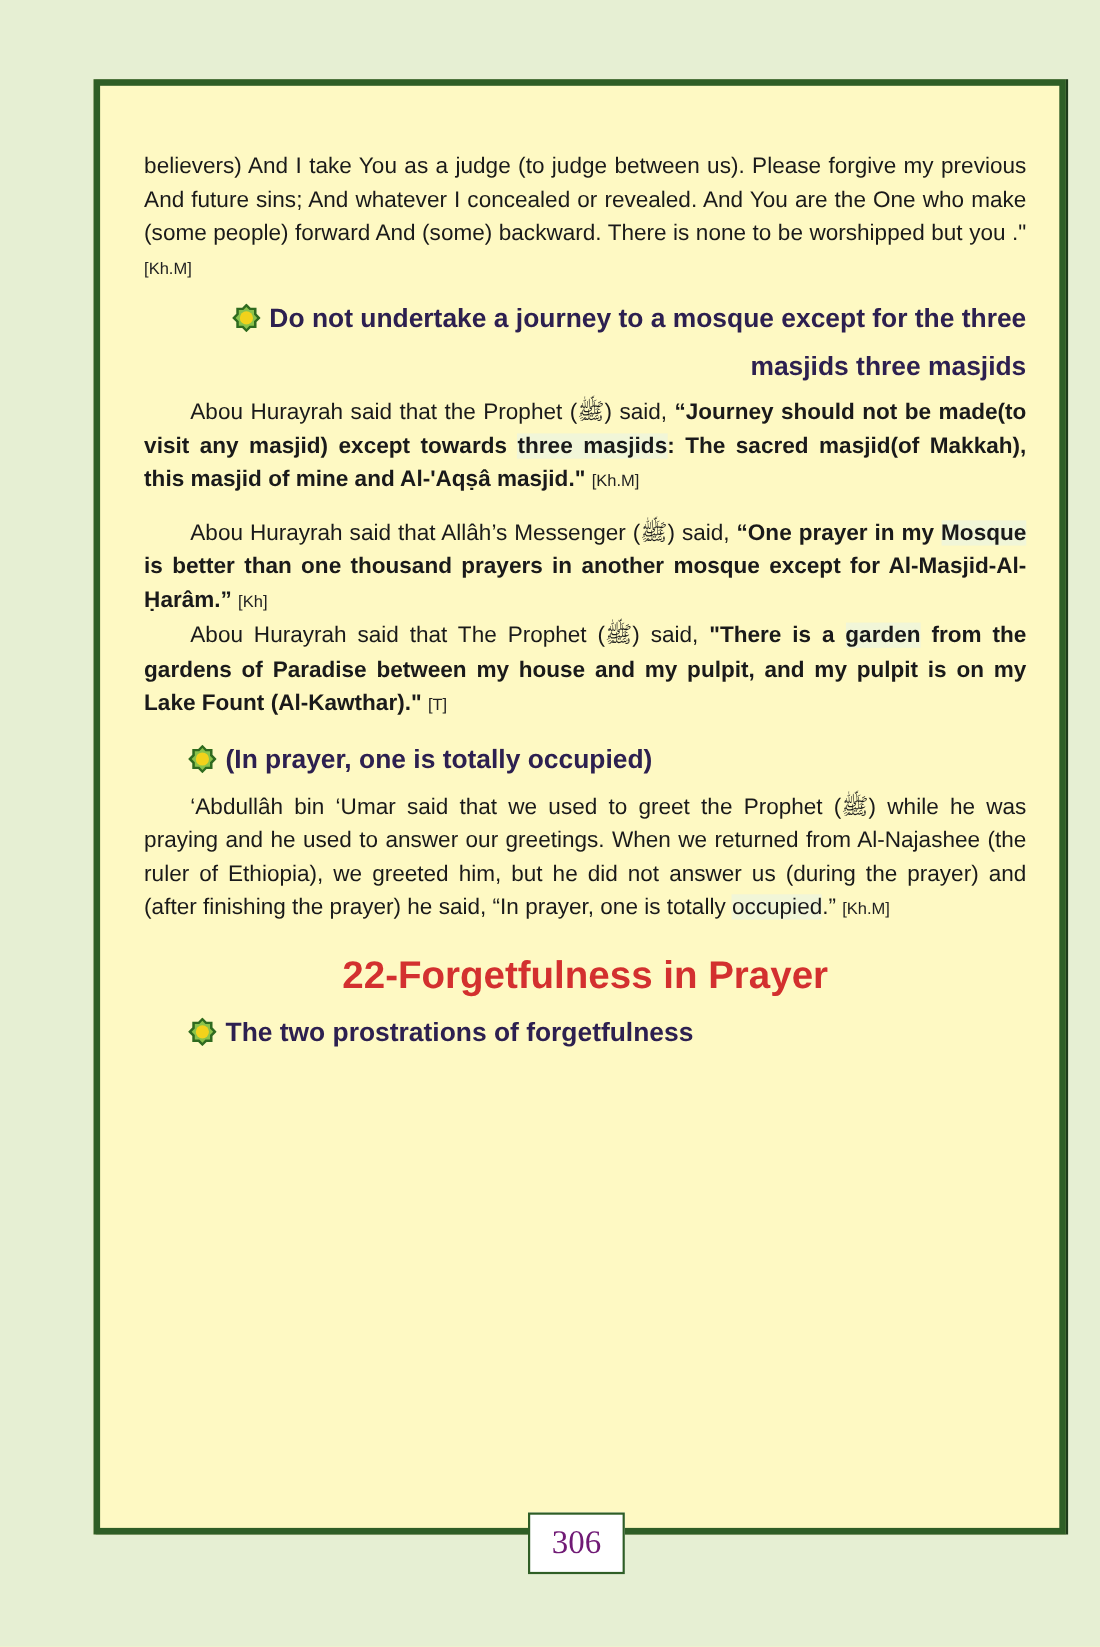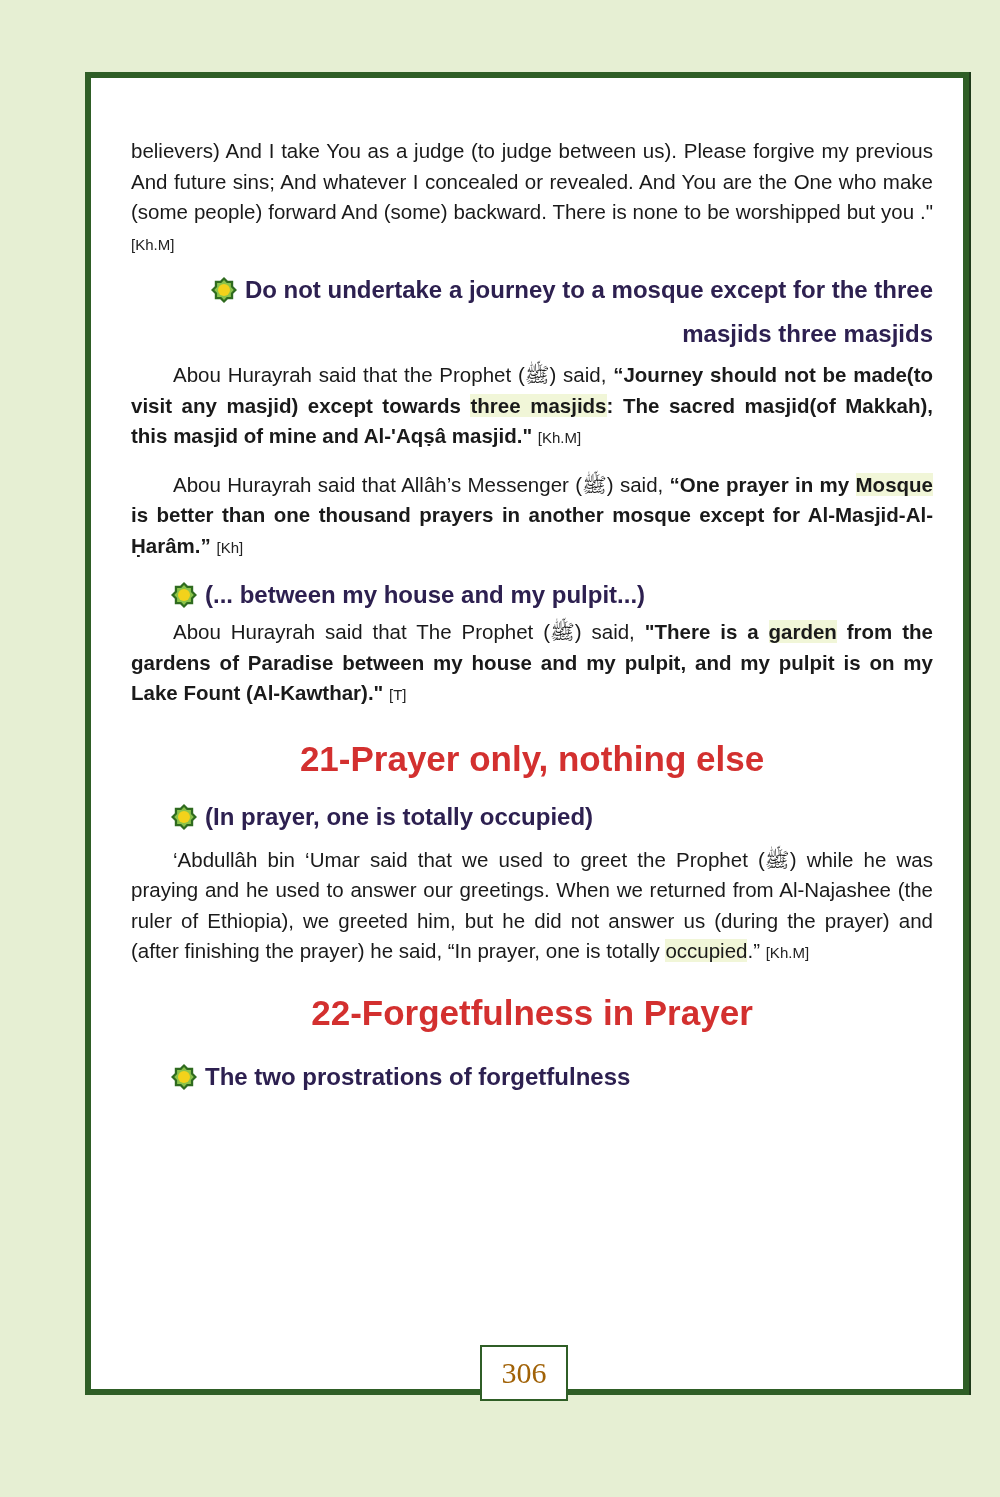--- a/index.html
+++ b/index.html
@@ -3,45 +3,45 @@
 <meta charset="utf-8">
 <style>
   html, body { margin:0; padding:0; }
   body {
     width:1000px; height:1497px; position:relative; overflow:hidden;
     background:#e6efd3;
     font-family:"Liberation Sans", "DejaVu Sans", sans-serif;
   }
   .frame {
     position:absolute; left:85px; top:72px; width:872px; height:1311px;
-    border:6px solid #2f5e26; background:#ffffff;
+    border:6px solid #2f5e26; background:#fef9c3;
     box-shadow: 2px 0 0 #1f3a1a;
     text-decoration: underline;
   }
   .content {
     position:absolute; left:40px; right:30px; top:58px;
   }
   .body-text {
     font-size:20.5px; line-height:30.5px; color:#1a1a1a; text-align:justify;
     margin:0;
   }
   .body-text.indent { text-indent:42px; }
   .b { font-weight:bold; }
   .ref { font-size:15px; color:#222; }
   .hl { background:#f1f6d8; }
   .section-title {
     text-align:center; color:#d3302f; font-weight:bold;
     font-size:35px; line-height:48px; margin:0;
   }
   .sub-wrap { color:#2d2050; font-weight:bold; font-size:24px; line-height:44px; margin:0; }
   .pageno-box {
-    position:absolute; left:480px; top:1345px; width:84px; height:52px;
+    position:absolute; left:480px; top:1375px; width:84px; height:52px;
     border:2px solid #2f5e26; background:#ffffff;
     display:flex; align-items:center; justify-content:center;
-    font-family:"Liberation Serif", "DejaVu Serif", serif; font-size:30px; color:#a16207;
+    font-family:"Liberation Serif", "DejaVu Serif", serif; font-size:30px; color:#701a75;
   }
 </style>
 </head>
 <body>
 
 <div class="frame">
   <div class="content">
 
     <p class="body-text"><span>believers) And I take You as a judge (to judge between us). Please forgive my previous And future sins; And whatever I concealed or revealed. And You are the One who make (some people) forward And (some) backward. There is none to be worshipped but you ."</span> <span class="ref">[Kh.M]</span></p>
 
@@ -52,45 +52,37 @@
         <polygon points="13,3 15.8,5.9 19.9,5.9 19.9,10 22.8,13 19.9,16 19.9,20.1 15.8,20.1 13,23 10.2,20.1 6.1,20.1 6.1,16 3.2,13 6.1,10 6.1,5.9 10.2,5.9" fill="#8bc34a"></polygon>
         <circle cx="13" cy="13" r="6" fill="#f2d21b"></circle>
       </svg><span>Do not undertake a journey to a mosque except for the three masjids three masjids</span>
     </div>
 
     <p class="body-text indent" style="margin-top:4px;"><span>Abou Hurayrah said that the Prophet (ﷺ) said, </span><span class="b">“Journey should not be made(to visit any masjid) except towards </span><span class="b hl">three masjids</span><span class="b">: The sacred masjid(of Makkah), this masjid of mine and Al-'Aqṣâ masjid."</span> <span class="ref">[Kh.M]</span></p>
 
 
     <p class="body-text indent" style="margin-top:16px;"><span>Abou Hurayrah said that Allâh’s Messenger (ﷺ) said, </span><span class="b">“One prayer in my </span><span class="b hl">Mosque</span><span class="b"> is better than one thousand prayers in another mosque except for Al-Masjid-Al-Ḥarâm.”</span> <span class="ref">[Kh]</span></p>
 
-    <div class="sub-wrap" style="margin-top:10px;">
-      <svg style="width:26px;height:26px;vertical-align:-5px;margin-left:40px;margin-right:8px;" viewBox="0 0 26 26">
-        <polygon points="13,0 16.8,3.8 22.2,3.8 22.2,9.2 26,13 22.2,16.8 22.2,22.2 16.8,22.2 13,26 9.2,22.2 3.8,22.2 3.8,16.8 0,13 3.8,9.2 3.8,3.8 9.2,3.8" fill="#2f6b1f"></polygon>
-        <polygon points="13,3 15.8,5.9 19.9,5.9 19.9,10 22.8,13 19.9,16 19.9,20.1 15.8,20.1 13,23 10.2,20.1 6.1,20.1 6.1,16 3.2,13 6.1,10 6.1,5.9 10.2,5.9" fill="#8bc34a"></polygon>
-        <circle cx="13" cy="13" r="6" fill="#f2d21b"></circle>
-      </svg><span>(... between my house and my pulpit...)</span>
-    </div>
 
     <p class="body-text indent"><span>Abou Hurayrah said that The Prophet (ﷺ) said, </span><span class="b">"There is a </span><span class="b hl">garden</span><span class="b"> from the gardens of Paradise between my house and my pulpit, and my pulpit is on my Lake Fount (Al-Kawthar)."</span> <span class="ref">[T]</span></p>
 
-    <h1 class="section-title" style="margin-top:24px;">21-Prayer only, nothing else</h1>
 
     <div class="sub-wrap" style="margin-top:12px;">
       <svg style="width:26px;height:26px;vertical-align:-5px;margin-left:40px;margin-right:8px;" viewBox="0 0 26 26">
         <polygon points="13,0 16.8,3.8 22.2,3.8 22.2,9.2 26,13 22.2,16.8 22.2,22.2 16.8,22.2 13,26 9.2,22.2 3.8,22.2 3.8,16.8 0,13 3.8,9.2 3.8,3.8 9.2,3.8" fill="#2f6b1f"></polygon>
         <polygon points="13,3 15.8,5.9 19.9,5.9 19.9,10 22.8,13 19.9,16 19.9,20.1 15.8,20.1 13,23 10.2,20.1 6.1,20.1 6.1,16 3.2,13 6.1,10 6.1,5.9 10.2,5.9" fill="#8bc34a"></polygon>
         <circle cx="13" cy="13" r="6" fill="#f2d21b"></circle>
       </svg><span>(In prayer, one is totally occupied)</span>
     </div>
 
     <p class="body-text indent" style="margin-top:6px;"><span>‘Abdullâh bin ‘Umar said that we used to greet the Prophet (ﷺ) while he was praying and he used to answer our greetings. When we returned from Al-Najashee (the ruler of Ethiopia), we greeted him, but he did not answer us (during the prayer) and (after finishing the prayer) he said, “In prayer, one is totally </span><span class="hl">occupied</span><span>.”</span> <span class="ref">[Kh.M]</span></p>
 
     <h1 class="section-title" style="margin-top:20px;">22-Forgetfulness in Prayer</h1>
 
-    <div class="sub-wrap" style="margin-top:18px;">
+    <div class="sub-wrap" style="margin-top:6px;">
       <svg style="width:26px;height:26px;vertical-align:-5px;margin-left:40px;margin-right:8px;" viewBox="0 0 26 26">
         <polygon points="13,0 16.8,3.8 22.2,3.8 22.2,9.2 26,13 22.2,16.8 22.2,22.2 16.8,22.2 13,26 9.2,22.2 3.8,22.2 3.8,16.8 0,13 3.8,9.2 3.8,3.8 9.2,3.8" fill="#2f6b1f"></polygon>
         <polygon points="13,3 15.8,5.9 19.9,5.9 19.9,10 22.8,13 19.9,16 19.9,20.1 15.8,20.1 13,23 10.2,20.1 6.1,20.1 6.1,16 3.2,13 6.1,10 6.1,5.9 10.2,5.9" fill="#8bc34a"></polygon>
         <circle cx="13" cy="13" r="6" fill="#f2d21b"></circle>
       </svg><span>The two prostrations of forgetfulness</span>
     </div>
 
 
   </div>
 </div>

